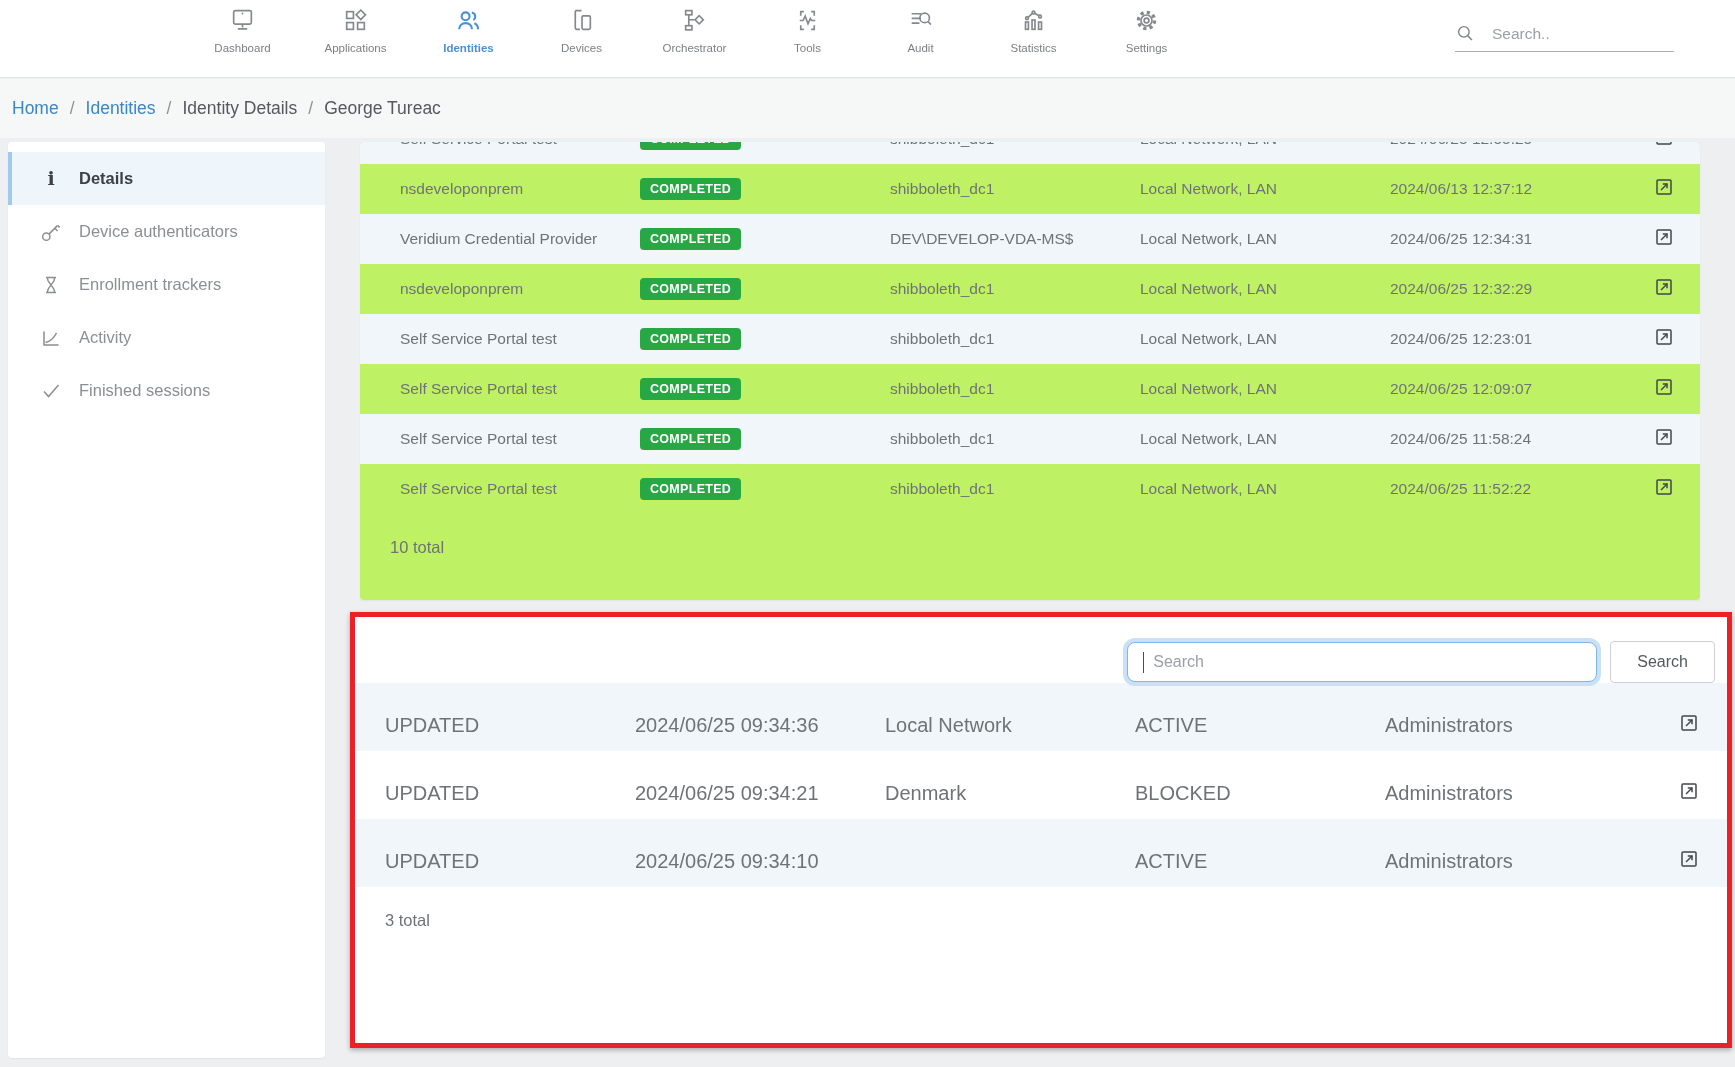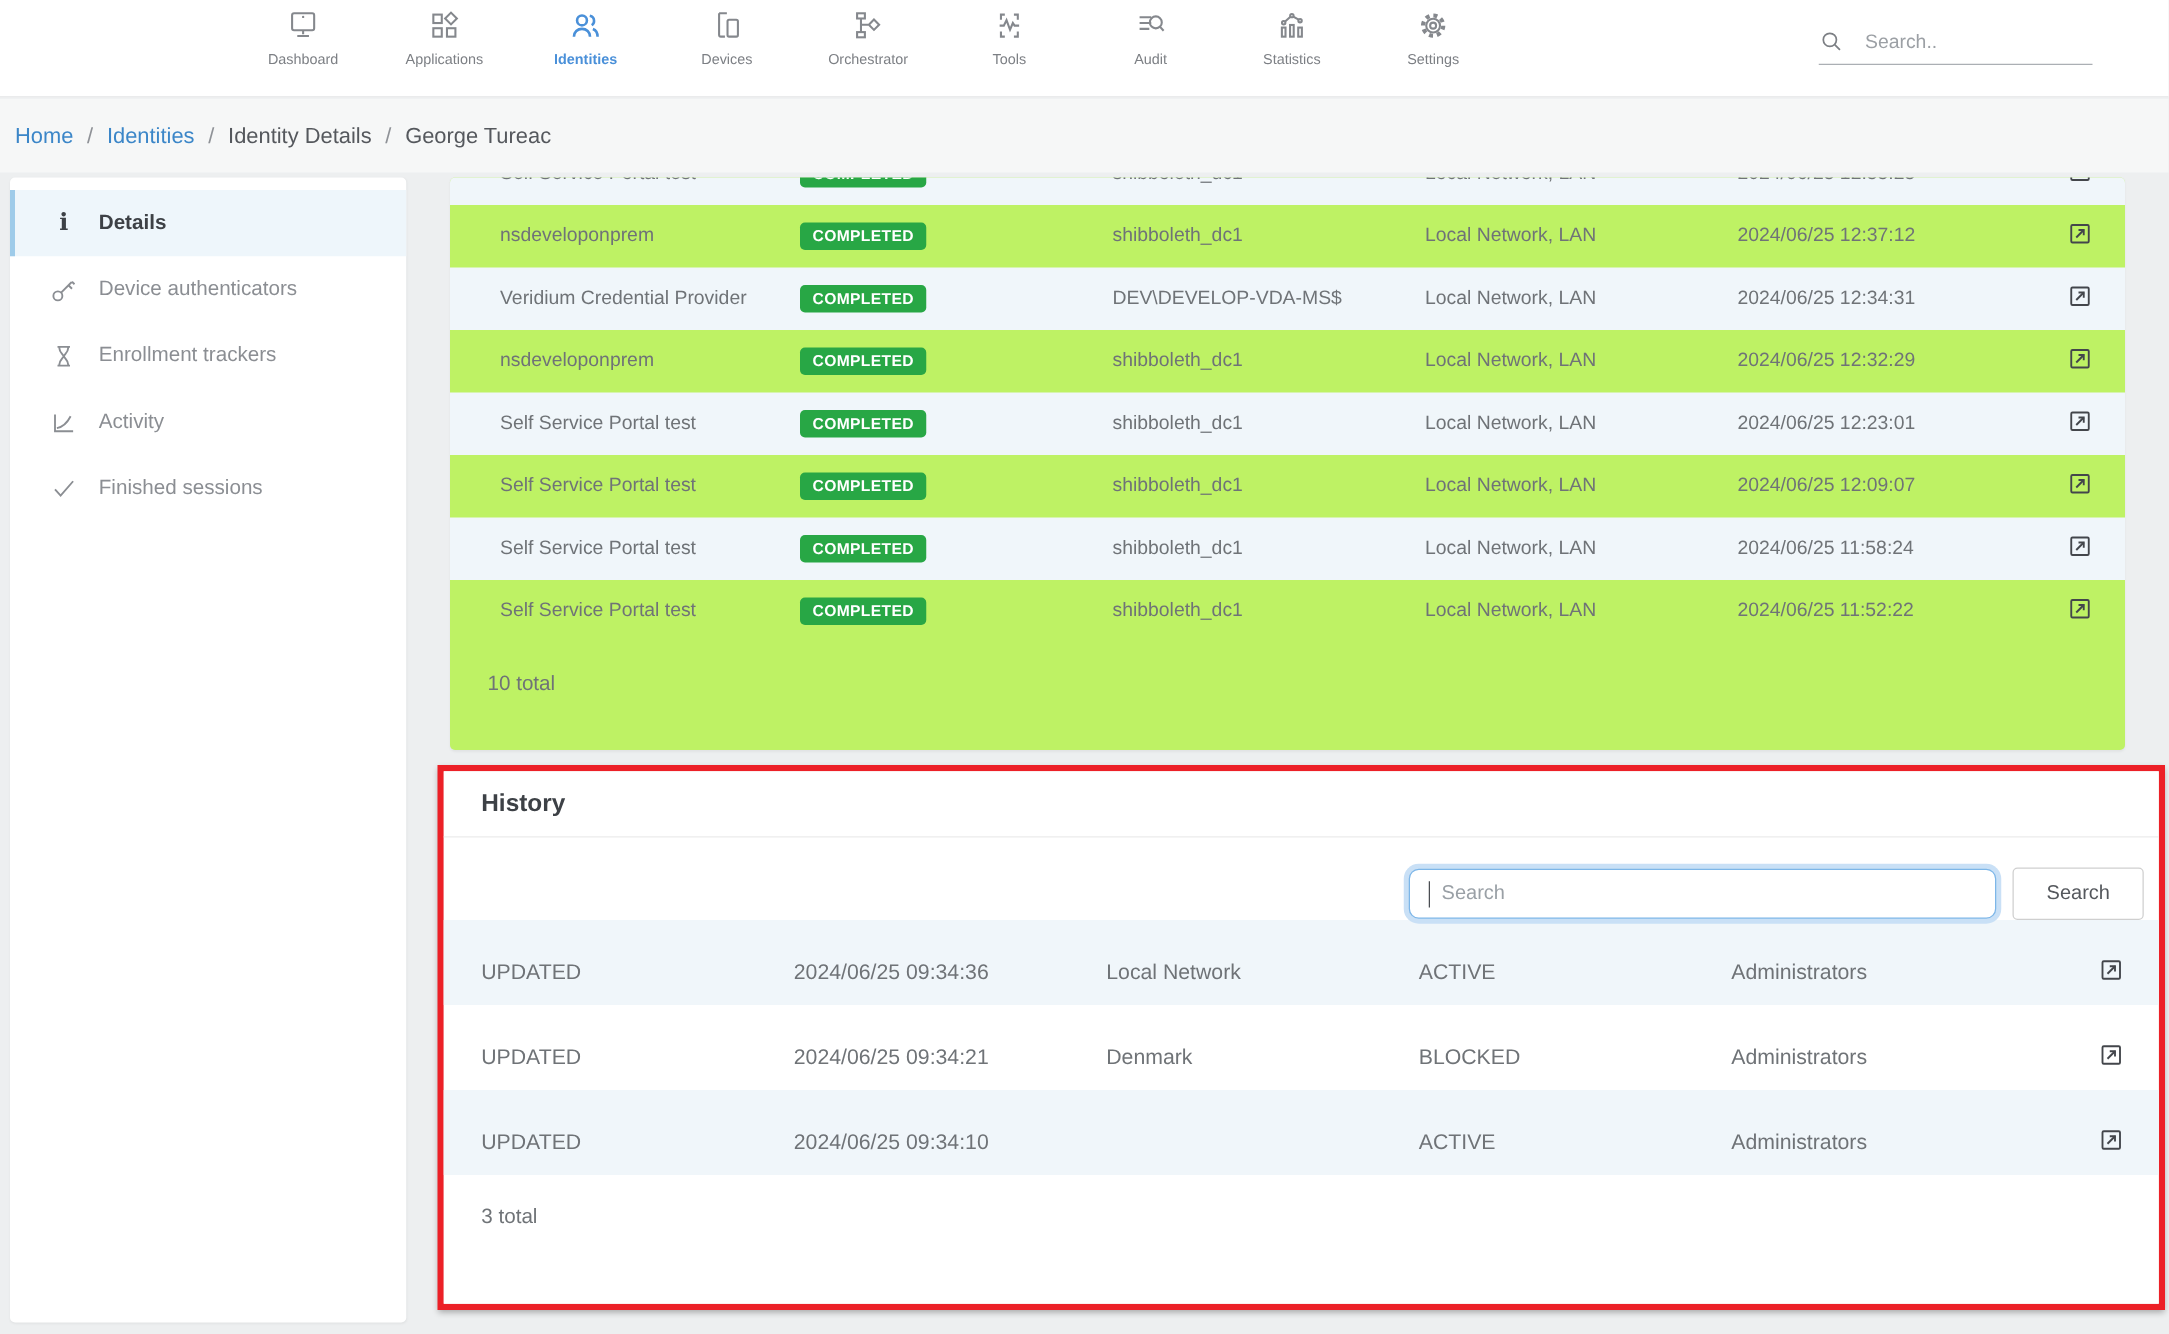--- a/index.html
+++ b/index.html
@@ -90,21 +90,21 @@
   .h-input input { border:none; outline:none; flex:1; font-family:inherit;
     font-size:16px; color:#55585d; background:transparent; }
   .h-input input::placeholder { color:#9aa0a6; }
   .h-btn { height:42px; padding:0 26px; background:#fff; border:1px solid #cfcfcf;
     border-radius:4px; font-family:inherit; font-size:16px; color:#55585d; cursor:pointer; }
   .h-head { display:grid; grid-template-columns:250px 250px 250px 250px 250px 1fr;
     padding:52px 28px 22px 30px; font-size:15.5px; color:#46494e; }
   .h-head .cell-actions { justify-self:end; }
   .h-row { height:68px; display:grid;
     grid-template-columns:250px 250px 250px 250px 250px 1fr;
-    align-items:center; padding:16px 28px 0 30px; font-size:17px; color:#6f7377; }
+    align-items:center; padding:16px 28px 0 30px; font-size:20px; color:#6f7377; }
 </style>
 </head>
 <body>
 
 <header class="navbar">
 
   <nav class="nav-items">
     <div class="nav-item">
       <svg viewBox="0 0 26 26">
         <rect x="4.5" y="3.5" width="17" height="13" rx="1.5"></rect>
@@ -261,21 +261,21 @@
         </svg>
       </button>
     </span>
   </div>
 
   <div class="s-row">
     <span>nsdeveloponprem</span>
     <span><span class="badge">COMPLETED</span></span>
     <span>shibboleth_dc1</span>
     <span>Local Network, LAN</span>
-    <span>2024/06/25 12:37:12</span>
+    <span>2024/06/13 12:37:12</span>
     <span class="cell-actions">
       <button class="action-btn">
         <svg viewBox="0 0 20 20">
           <rect x="3" y="3" width="14" height="14" rx="1"></rect>
           <path d="M7 13 13 7"></path>
               <path d="M8.8 7H13v4.2"></path>
         </svg>
       </button>
     </span>
   </div>
@@ -380,21 +380,20 @@
         </svg>
       </button>
     </span>
   </div>
 </div>
   <div class="total-label">10 total</div>
 </section>
 
 <div class="history-box">
   <section class="history-card">
-    <h2 class="h-title">History</h2>
 
     <div class="h-search-row">
       <div class="h-input">
         <span class="h-caret"></span>
         <input type="text" placeholder="Search" style="">
       </div>
       <button class="h-btn">Search</button>
     </div>
 
 

